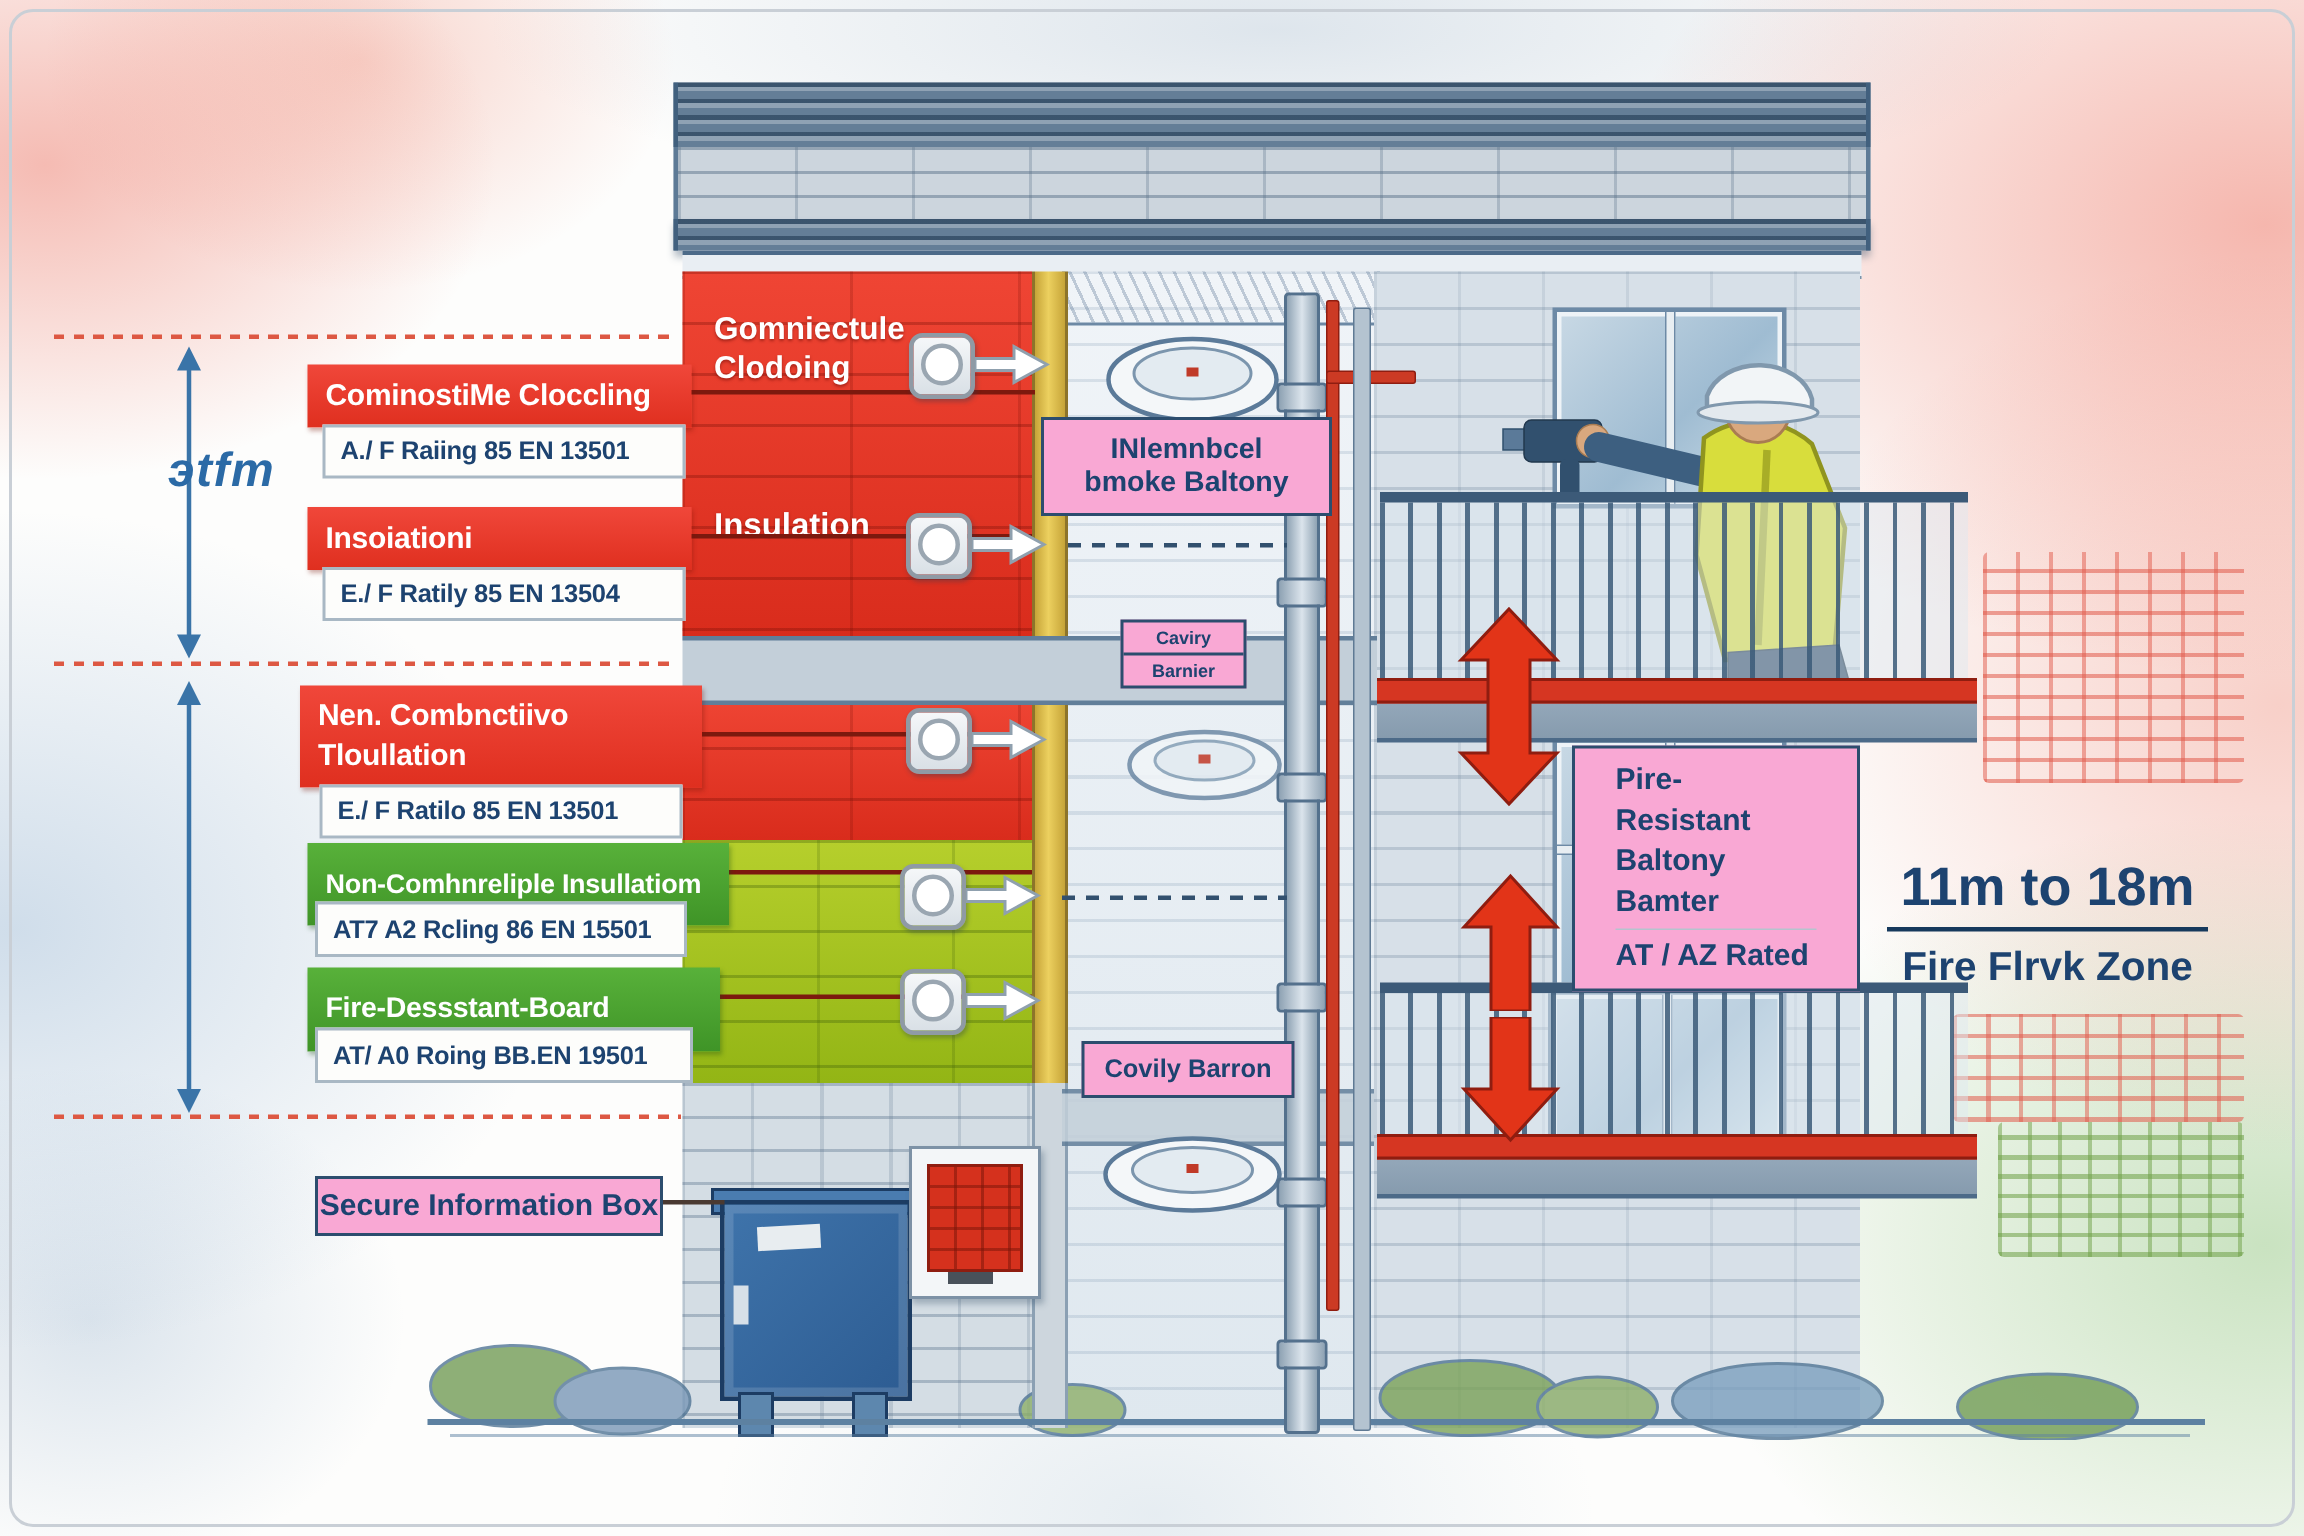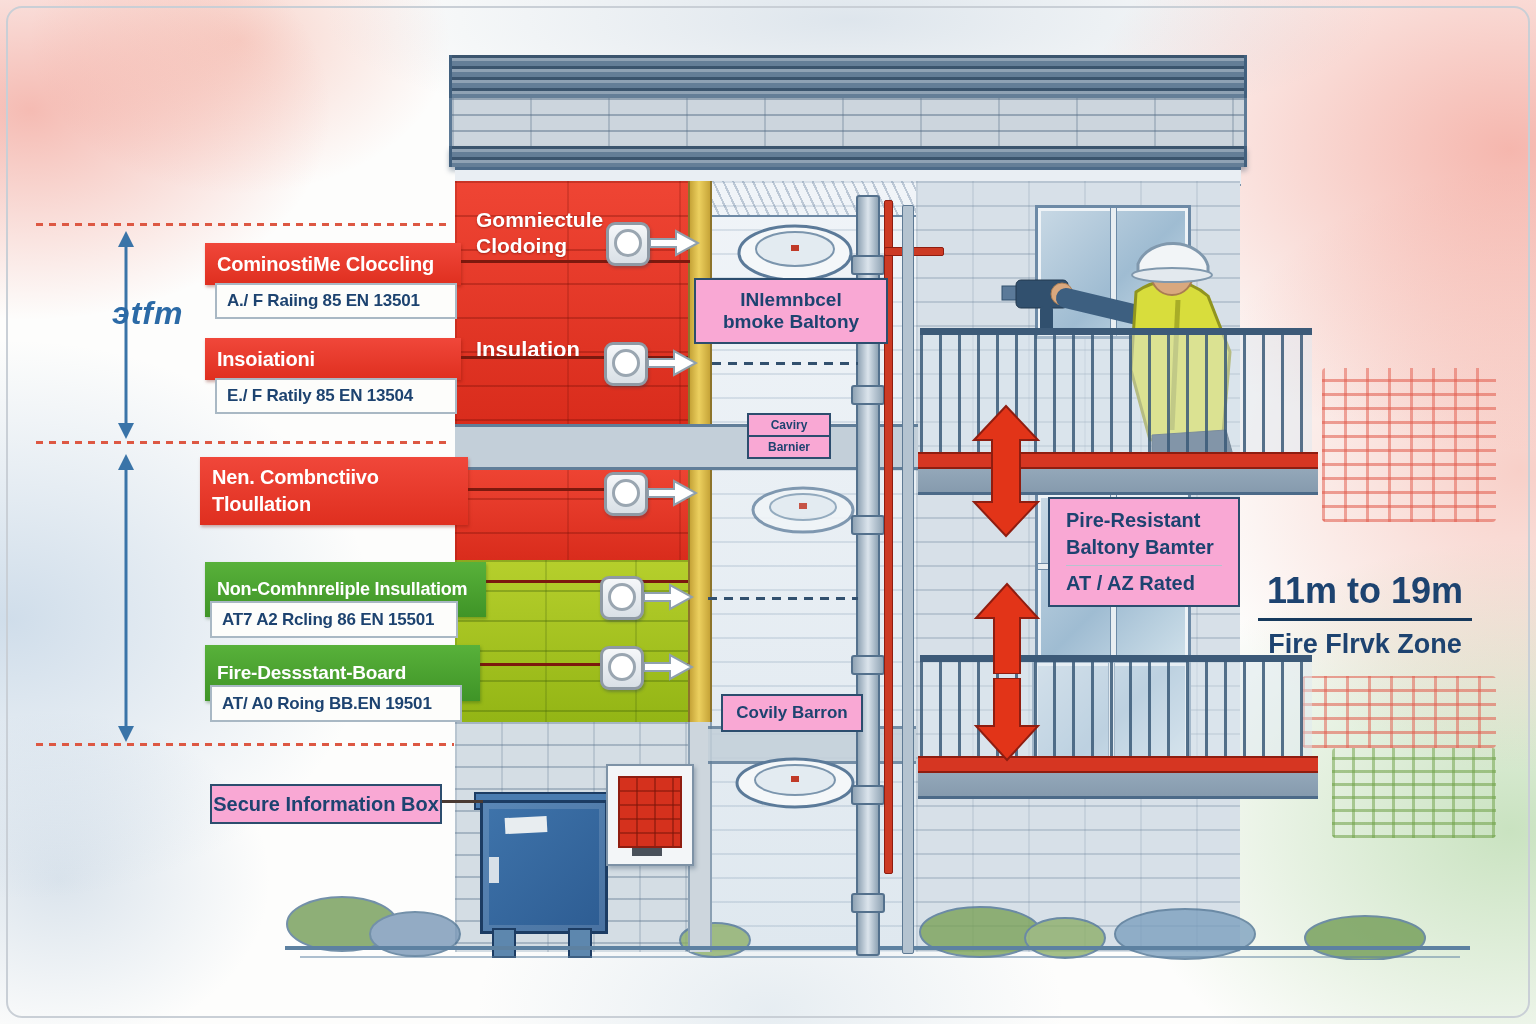--- a/index.html
+++ b/index.html
@@ -202,21 +202,21 @@
       <ellipse cx="785" cy="72" rx="40" ry="20" fill="#8cae67"></ellipse>
       <ellipse cx="905" cy="68" rx="70" ry="25" fill="#7b9fbe"></ellipse>
       <ellipse cx="1085" cy="72" rx="60" ry="22" fill="#6f9a52"></ellipse>
     </g>
   </svg>
 
   <div class="abs zone-hatch-red" style="left:1322px;top:368px;width:174px;height:154px;"></div>
   <div class="abs zone-hatch-red" style="left:1302px;top:676px;width:194px;height:72px;"></div>
   <div class="abs zone-hatch-green" style="left:1332px;top:748px;width:164px;height:90px;"></div>
   <div class="abs" style="left:1258px;top:570px;width:214px;z-index:5;text-align:center;color:#1d4370;">
-    <div style="font-size:36px;font-weight:bold;border-bottom:3px solid #16395c;padding-bottom:6px;">11m to 19m</div>
+    <div style="font-size:36px;font-weight:bold;border-bottom:3px solid #16395c;padding-bottom:6px;">11m to 18m</div>
     <div style="font-size:27px;font-weight:bold;margin-top:8px;">Fire Flrvk Zone</div>
   </div>
 
   <div class="abs dashred" style="left:36px;top:223px;width:414px;"></div>
   <div class="abs dashred" style="left:36px;top:441px;width:414px;"></div>
   <div class="abs dashred" style="left:36px;top:743px;width:418px;"></div>
   <svg class="abs" style="left:112px;top:229px;z-index:5;" width="28" height="212" viewBox="0 0 28 212">
     <line x1="14" y1="12" x2="14" y2="200" stroke="#3a74a8" stroke-width="3"></line>
     <polygon points="14,2 6,18 22,18" fill="#3a74a8"></polygon>
     <polygon points="14,210 6,194 22,194" fill="#3a74a8"></polygon>
@@ -245,20 +245,23 @@
   <div class="abs box-red" style="left:205px;top:338px;width:232px;height:38px;z-index:6;">
       <span>Insoiationi</span>
     </div>
   <div class="abs box-rating" style="left:215px;top:378px;width:218px;height:30px;z-index:6;">
       <span>E./ F Ratily 85 EN 13504</span>
     </div>
 
   <div class="abs box-red" style="left:200px;top:457px;width:244px;height:64px;z-index:6;line-height:1.35;">
       <span>Nen. Combnctiivo Tloullation</span>
     </div>
+  <div class="abs box-rating" style="left:213px;top:523px;width:218px;height:30px;z-index:6;">
+      <span>E./ F Ratilo 85 EN 13501</span>
+    </div>
 
   <div class="abs box-green" style="left:205px;top:562px;width:257px;height:37px;z-index:6;font-size:18px;">
       <span>Non-Comhnreliple Insullatiom</span>
     </div>
   <div class="abs box-rating" style="left:210px;top:601px;width:224px;height:31px;z-index:6;">
       <span>AT7 A2 Rcling 86 EN 15501</span>
     </div>
 
   <div class="abs box-green" style="left:205px;top:645px;width:251px;height:38px;z-index:6;">
       <span>Fire-Dessstant-Board</span>
@@ -312,20 +315,20 @@
     <div>INlemnbcel</div>
     <div>bmoke Baltony</div>
   </div>
   <div class="abs box-callout" style="left:747px;top:413px;width:80px;z-index:6;font-size:12px;">
     <div style="padding:3px 4px;border-bottom:2px solid #2c4d6e;">Caviry</div>
     <div style="padding:3px 4px;">Barnier</div>
   </div>
   <div class="abs box-callout" style="left:721px;top:654px;width:138px;height:34px;z-index:6;font-size:17px;display:flex;align-items:center;justify-content:center;margin-top:40px;">
       <span>Covily Barron</span>
     </div>
-  <div class="abs box-callout" style="left:1048px;top:497px;width:192px;z-index:6;font-size:20px;text-align:left;padding:8px 16px;box-sizing:border-box;line-height:1.35;">
+  <div class="abs box-callout" style="left:1048px;top:497px;width:192px;z-index:6;font-size:20px;text-align:left;padding:8px 27px;box-sizing:border-box;line-height:1.35;">
     <div>Pire-Resistant</div>
     <div style="border-bottom:1px solid #b6c3ce;padding-bottom:4px;">Baltony Bamter</div>
     <div style="padding-top:4px;">AT / AZ Rated</div>
   </div>
 
   <div class="abs frame"></div>
 </div>
 
 </body></html>

